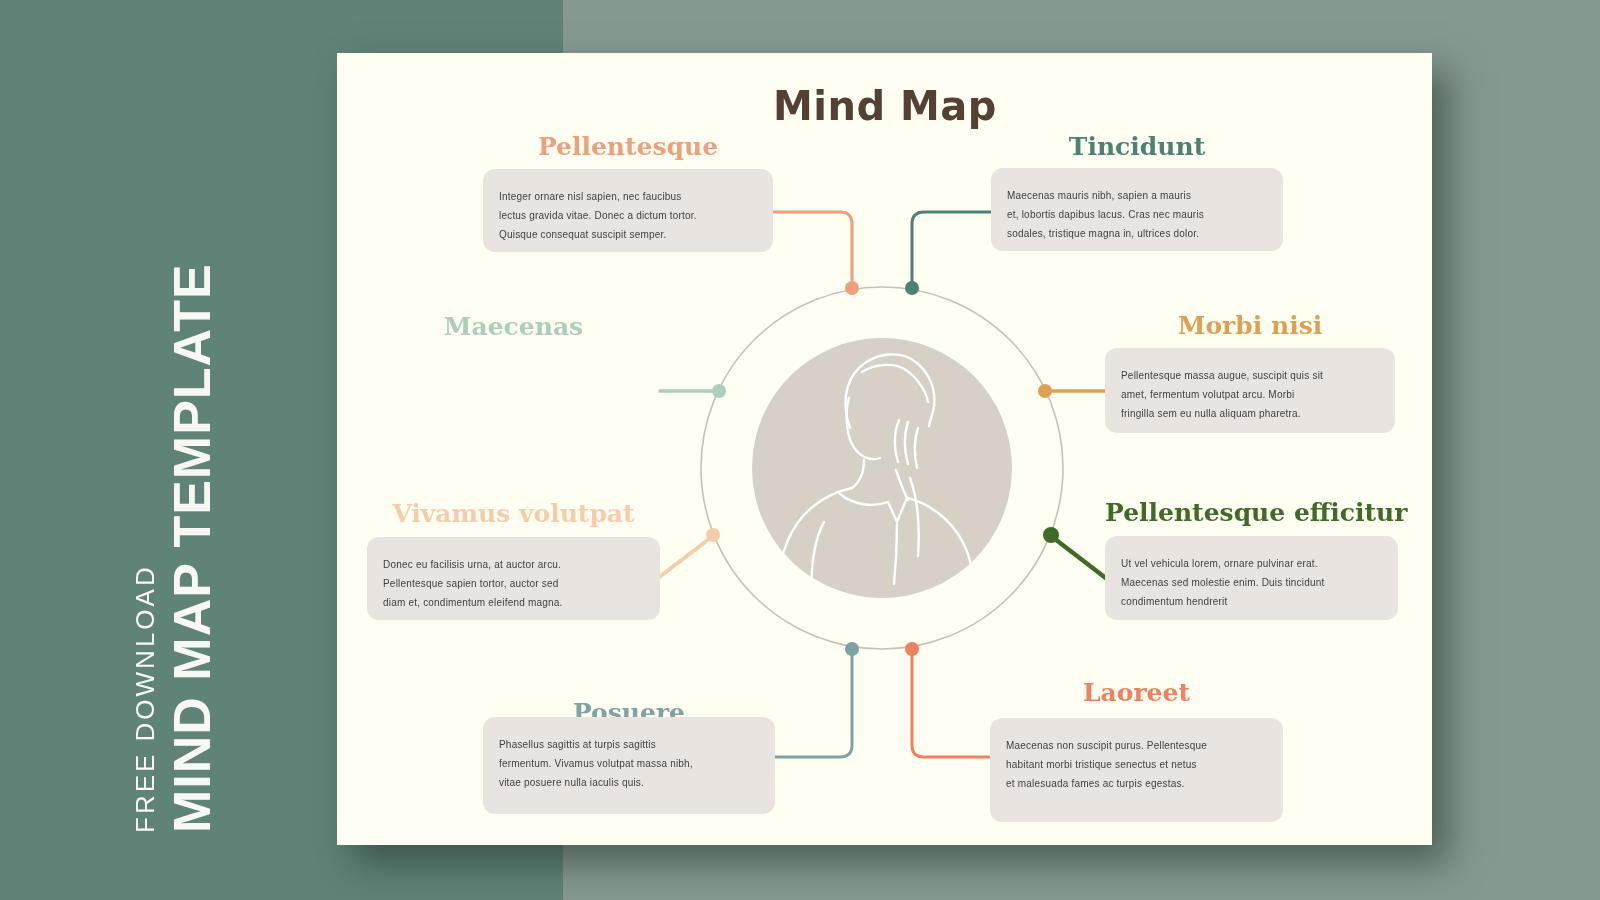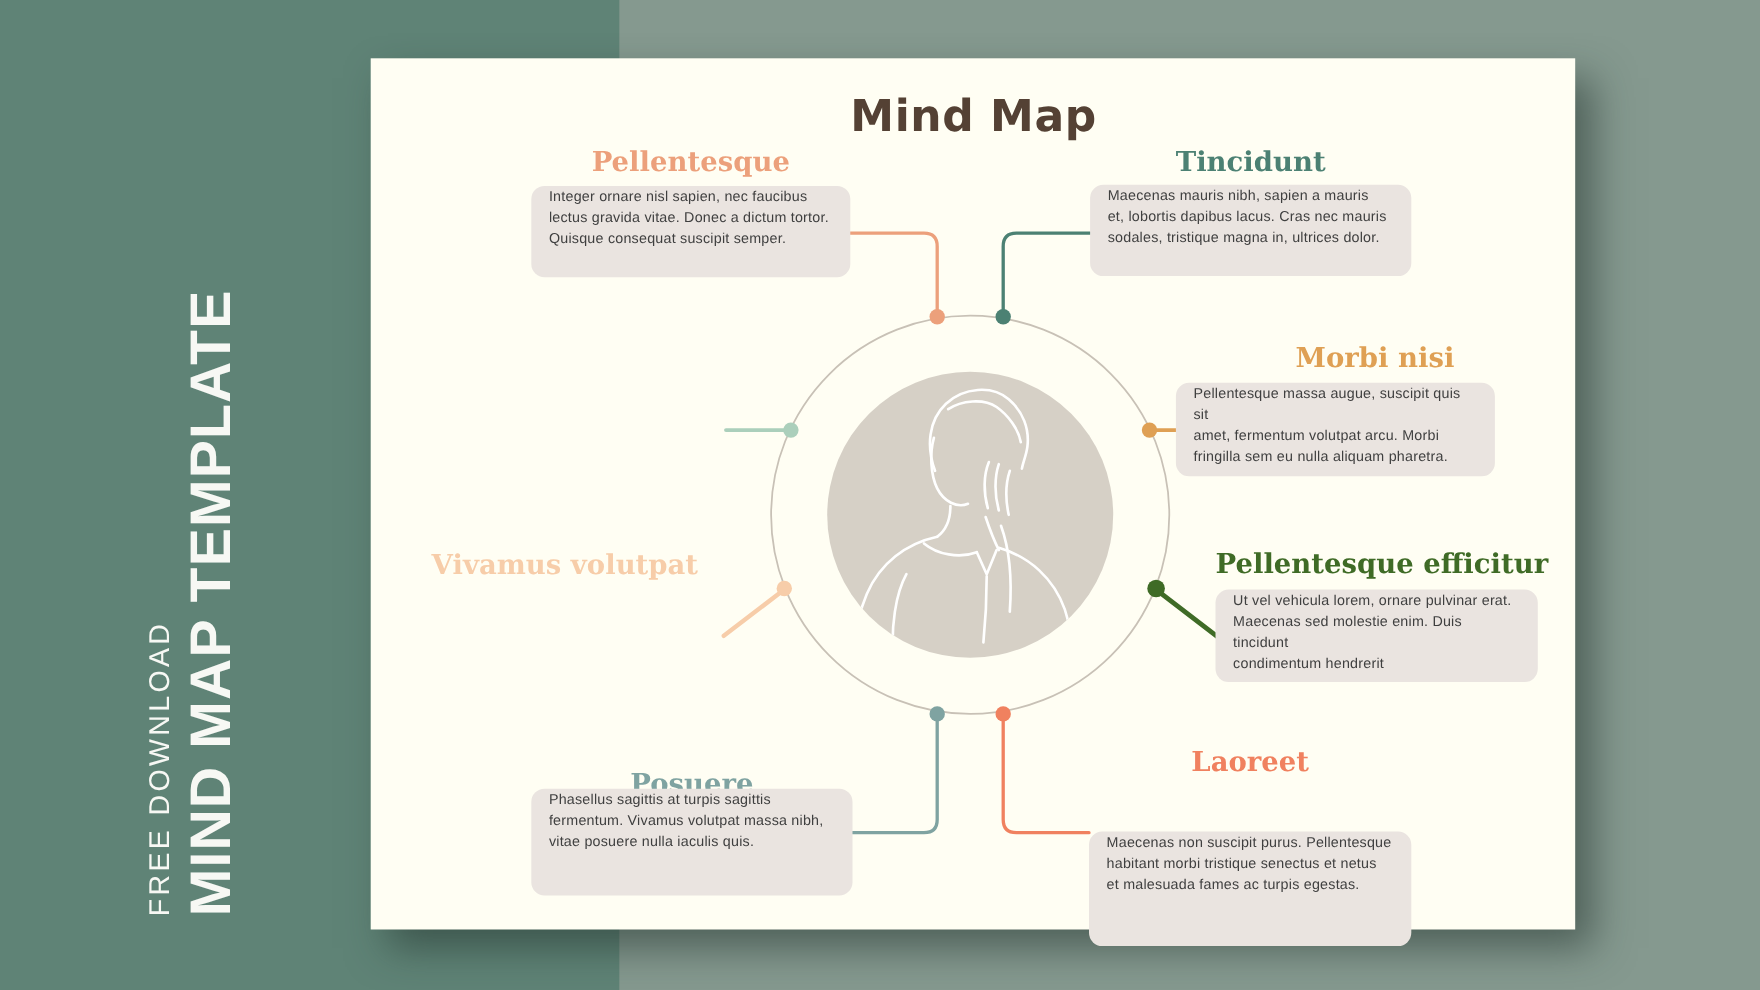--- a/index.html
+++ b/index.html
@@ -28,32 +28,32 @@
     font-family:"DejaVu Sans",sans-serif;font-weight:700;font-size:40px;
     color:var(--title-text);letter-spacing:.5px;
   }
   .diagram-svg{position:absolute;left:0;top:0;width:1095px;height:792px;}
   .node-heading{
     position:absolute;text-align:center;white-space:nowrap;
     font-family:"DejaVu Serif","Liberation Serif",serif;font-weight:700;font-size:25px;line-height:30px;
   }
   .node-box{
     position:absolute;background:var(--node-box);border-radius:12px;
-    color:var(--body-text);font-size:13px;line-height:19px;letter-spacing:.2px;
-    white-space:pre-line;padding:0 16px;box-sizing:border-box;
+    color:var(--body-text);font-size:10px;line-height:19px;letter-spacing:.2px;
+    white-space:pre-line;padding:18px 16px;box-sizing:border-box;
   }
   
   .h0{left:146px;top:79px;width:290px;}   .b0{left:146px;top:116px;width:290px;height:83px;}
   .h1{left:654px;top:79px;width:292px;}   .b1{left:654px;top:115px;width:292px;height:83px;}
   .h2{left:30px;top:259px;width:293px;}   .b2{left:30px;top:296px;width:293px;height:84px;}
-  .h3{left:768px;top:258px;width:290px;}  .b3{left:732px;top:295px;width:290px;height:85px;}
+  .h3{left:768px;top:258px;width:290px;}  .b3{left:768px;top:295px;width:290px;height:85px;}
   .h4{left:30px;top:446px;width:293px;}   .b4{left:30px;top:484px;width:293px;height:83px;}
   .h5{left:768px;top:445px;width:293px;}  .b5{left:768px;top:483px;width:293px;height:84px;}
   .h6{left:146px;top:625px;width:292px;}  .b6{left:146px;top:664px;width:292px;height:97px;}
-  .h7{left:653px;top:625px;width:293px;}  .b7{left:653px;top:665px;width:293px;height:104px;margin-top:38px;}
+  .h7{left:653px;top:625px;width:293px;}  .b7{left:653px;top:665px;width:293px;height:104px;}
 </style>
 </head>
 <body style="--bg-left: #5F8376; --bg-right: #85998F; --card: #FFFEF3; --node-box: #EAE4E0; --title-text: #544134; --body-text: #3F3F3F; --ring: #C8C1B6; --inner-circle: #D6D0C6; --sidebar-text: #F7F8F4;">
 
 <div class="stage">
   <div class="bg-left"></div>
 
   <div class="sidebar-rot">
     <div class="sidebar-eyebrow">FREE DOWNLOAD</div>
     <div class="sidebar-heading">MIND MAP TEMPLATE</div>
@@ -112,27 +112,31 @@
     <div class="node-heading h0" style="color: rgb(236, 160, 123);">Pellentesque</div>
     <div class="node-box b0">Integer ornare nisl sapien, nec faucibus
 lectus gravida vitae. Donec a dictum tortor.
 Quisque consequat suscipit semper.</div>
 
     <div class="node-heading h1" style="color: rgb(76, 129, 115);">Tincidunt</div>
     <div class="node-box b1">Maecenas mauris nibh, sapien a mauris
 et, lobortis dapibus lacus. Cras nec mauris
 sodales, tristique magna in, ultrices dolor.</div>
 
+    <div class="node-heading h2" style="color: rgb(171, 207, 187);">Maecenas</div>
 
     <div class="node-heading h3" style="color: rgb(223, 160, 84);">Morbi nisi</div>
     <div class="node-box b3">Pellentesque massa augue, suscipit quis sit
 amet, fermentum volutpat arcu. Morbi
 fringilla sem eu nulla aliquam pharetra.</div>
 
     <div class="node-heading h4" style="color: rgb(247, 205, 169);">Vivamus volutpat</div>
+    <div class="node-box b4">Donec eu facilisis urna, at auctor arcu.
+Pellentesque sapien tortor, auctor sed
+diam et, condimentum eleifend magna.</div>
 
     <div class="node-heading h5" style="color: rgb(63, 107, 38);">Pellentesque efficitur</div>
     <div class="node-box b5">Ut vel vehicula lorem, ornare pulvinar erat.
 Maecenas sed molestie enim. Duis tincidunt
 condimentum hendrerit</div>
 
     <div class="node-heading h6" style="color: rgb(127, 163, 161); margin-top: 20px;">Posuere</div>
     <div class="node-box b6">Phasellus sagittis at turpis sagittis
 fermentum. Vivamus volutpat massa nibh,
 vitae posuere nulla iaculis quis.</div>

